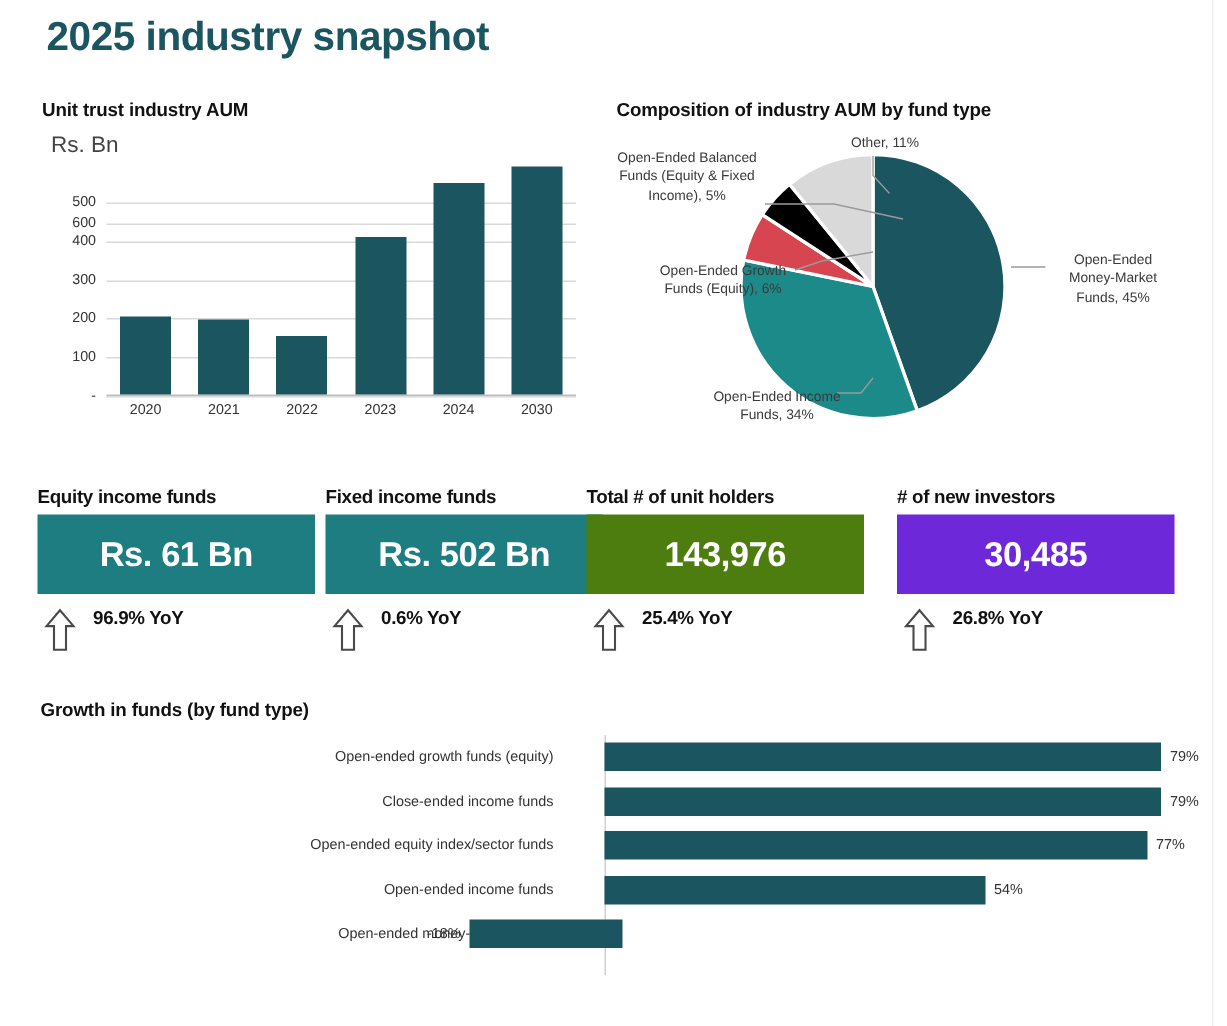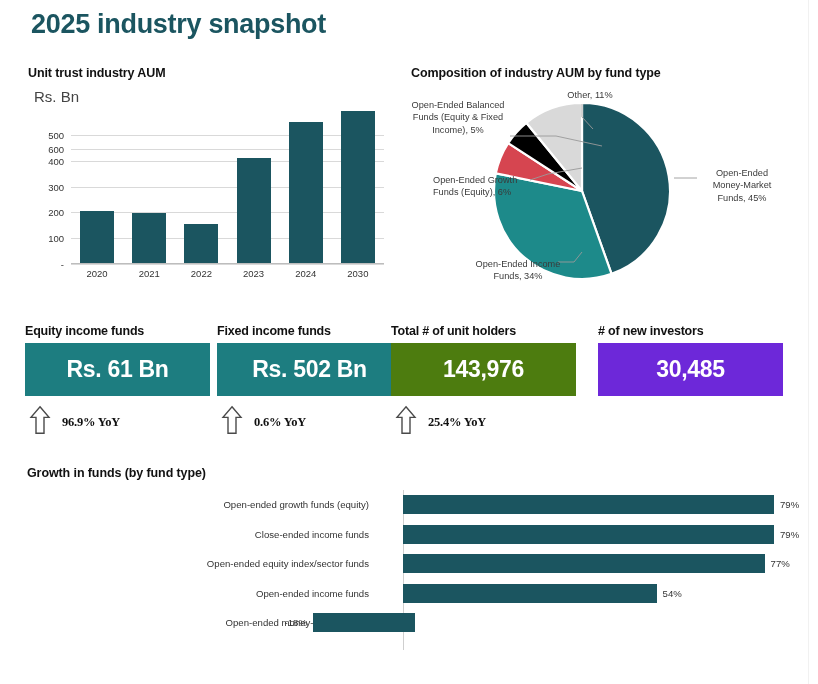--- a/index.html
+++ b/index.html
@@ -115,21 +115,21 @@
   }
   #pie-svg { position: absolute; left: 0; top: 0; }
   .pie-label {
     position: absolute;
     font-size: 9.2px;
     color: #3a3a3a;
     line-height: 12.4px;
   }
   #pl-other    { left: 136px; top: 5px;  width: 96px; text-align: center; }
   #pl-balanced { left: 2px;   top: 15px; width: 100px; text-align: center; }
-  #pl-growth   { left: 27px;  top: 90px; width: 98px; }
+  #pl-growth   { left: 27px;  top: 90px; width: 98px; text-align: center; }
   #pl-income   { left: 62px;  top: 174px;width: 100px;text-align: center; }
   #pl-money    { left: 294px; top: 83px; width: 84px; text-align: center; }
 
   
   .kpi {
     position: absolute;
     width: 185px;
   }
   #kpi-0 { left: 25px;  top: 324px; }
   #kpi-1 { left: 217px; top: 324px; }
@@ -151,24 +151,22 @@
   }
   .kpi-value {
     color: #ffffff;
     font-size: 23px;
     font-weight: bold;
     letter-spacing: -0.3px;
   }
   .kpi-foot {
     margin-top: 9px;
     display: flex;
-    align-items: center;
     gap: 11px;
     padding-left: 4px;
-    font-family: Liberation Serif, serif;
   }
   .kpi-arrow { flex: 0 0 auto; }
   .kpi-delta {
     font-size: 12.5px;
     font-weight: bold;
     color: #111;
     letter-spacing: -0.2px;
   }
 
   
@@ -376,20 +374,26 @@
               <path d="M11 1.8 L20 12.4 L15 12.4 L15 28.2 L7 28.2 L7 12.4 L2 12.4 Z" fill="#ffffff" stroke="#4a4a4a" stroke-width="1.4" stroke-linejoin="miter"></path>
             </svg></span>
           <span class="kpi-delta">25.4% YoY</span>
         </div>
       </div>
       <div class="kpi" id="kpi-3">
         <div class="kpi-title"># of new investors</div>
         <div class="kpi-box" style="background: #6d28d9;">
           <span class="kpi-value">30,485</span>
         </div>
+        <div class="kpi-foot">
+          <span class="kpi-arrow"><svg width="22" height="30" viewBox="0 0 22 30">
+              <path d="M11 1.8 L20 12.4 L15 12.4 L15 28.2 L7 28.2 L7 12.4 L2 12.4 Z" fill="#ffffff" stroke="#4a4a4a" stroke-width="1.4" stroke-linejoin="miter"></path>
+            </svg></span>
+          <span class="kpi-delta">26.8% YoY</span>
+        </div>
       </div>
     </div>
 
   <div id="growth-chart">
     <div id="growth-zeroline"></div>
     <div id="gc-rows">
         <div class="gc-row" style="top: 0px;">
           <div class="gc-label">Open-ended growth funds (equity)</div>
           <div class="gc-barzone">
             <div class="gc-bar" title="Open-ended growth funds (equity): 79%" style="width: 371px; background: rgb(27, 85, 96);"></div>

